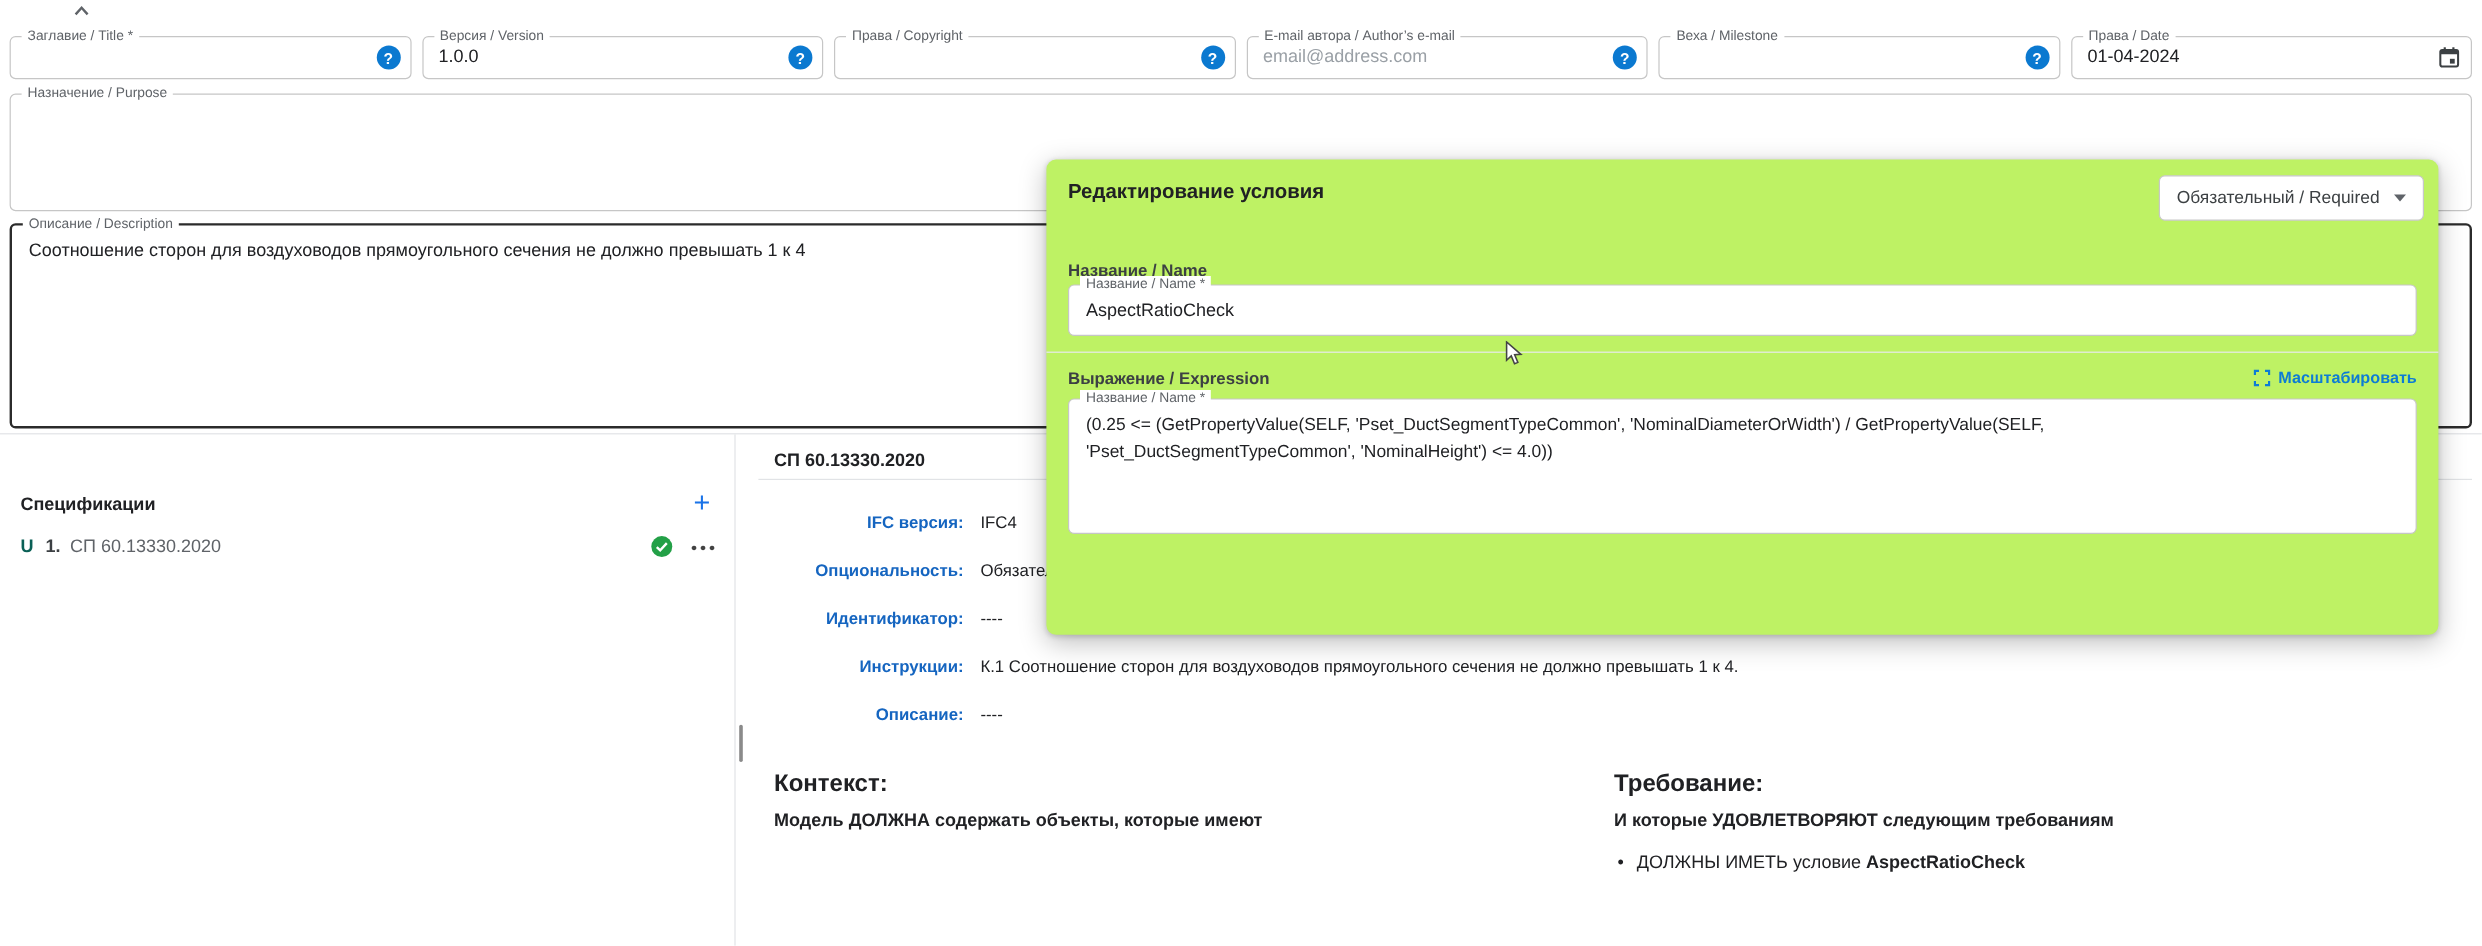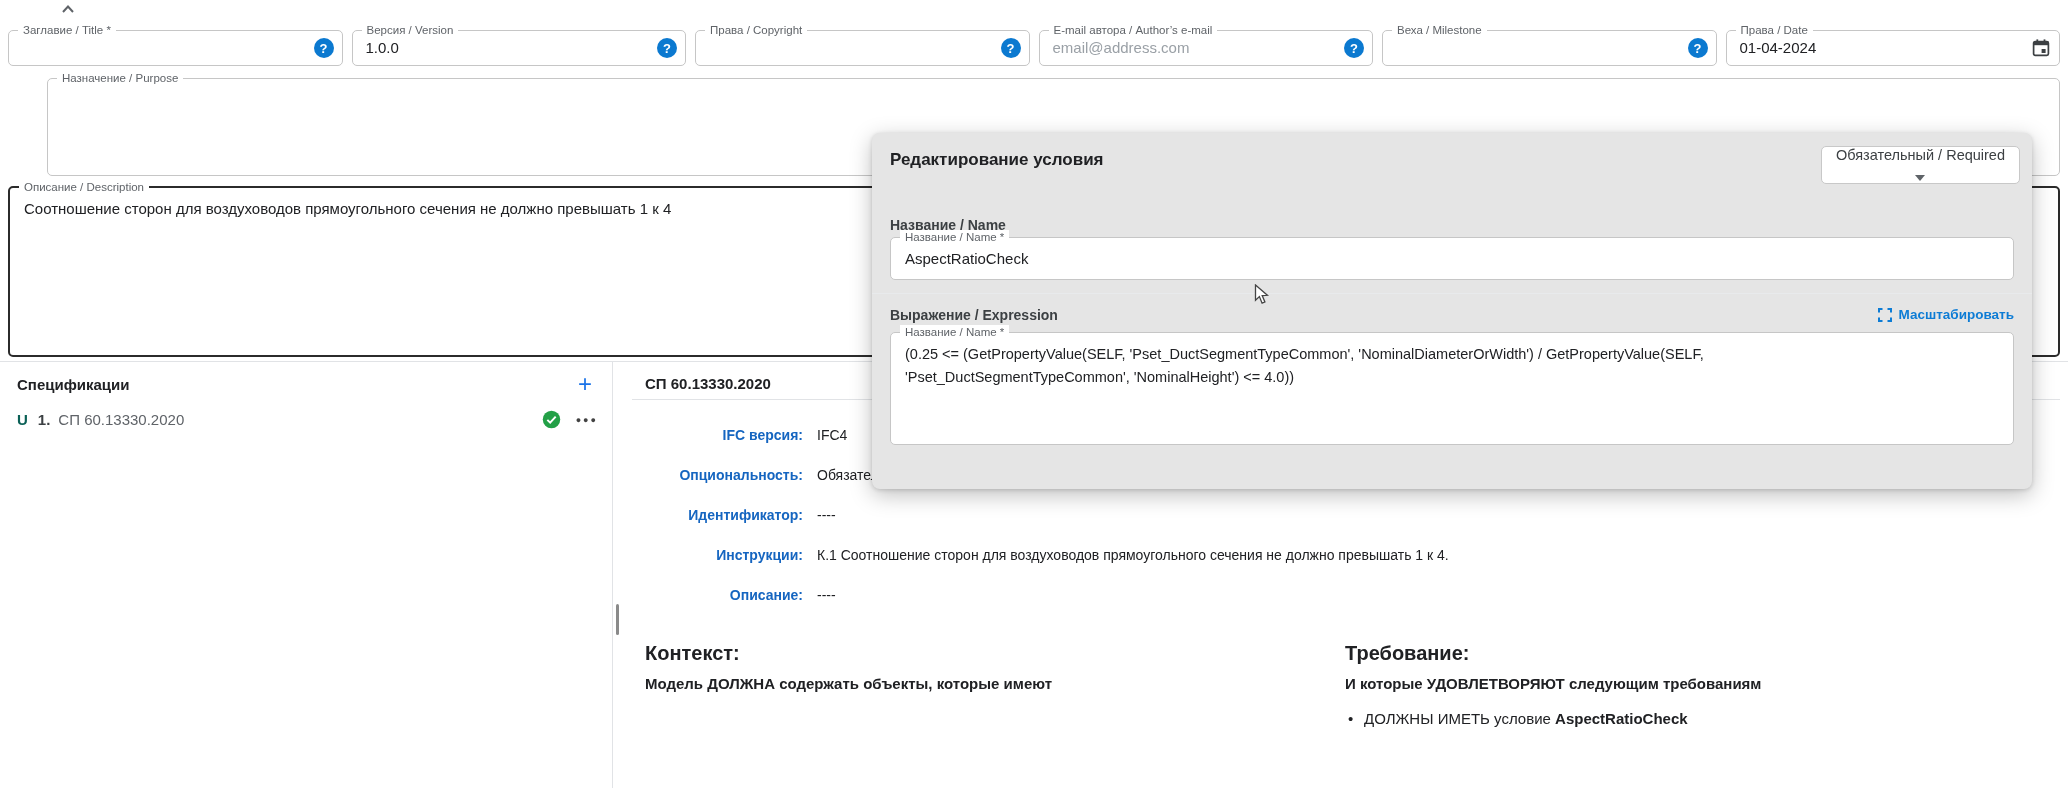--- a/index.html
+++ b/index.html
@@ -17,29 +17,29 @@
   .ofield .flabel{position:absolute; top:-8px; left:9px; background:#fff; padding:0 5px;
     font-size:11.5px; color:var(--muted); white-space:nowrap; line-height:14px;}
   .ofield .fvalue{font-size:15px; color:var(--text); white-space:nowrap; overflow:hidden;}
   .ofield .fvalue.ph{color:#9aa0a6;}
   #fields-row{position:absolute; left:8px; right:8px; top:30px; display:flex; gap:9px;}
   #fields-row .ofield{flex:1; height:36px;}
   #fields-row .fvalue{padding:8px 40px 0 13px;}
   .ficon{position:absolute; right:8px; top:50%; transform:translateY(-50%); width:20px; height:20px;
     display:flex; align-items:center; justify-content:center;}
   .ficon.help{border-radius:50%; background:var(--help-blue); color:#fff; font-size:13px; font-weight:bold;}
-  #purpose-box{position:absolute; left:8px; right:8px; top:78px; height:98px;margin-left:39px;}
+  #purpose-box{position:absolute; left:8px; right:8px; top:78px; height:98px;}
   #desc-box{position:absolute; left:8px; right:8px; top:186px; height:171px; border-width:2px; border-color:var(--focus-border);}
   #desc-box .fvalue, #purpose-box .fvalue{padding:12px 14px; white-space:normal;}
   
   #h-divider{position:absolute; left:0; right:0; top:361px; height:1px; background:var(--divider);}
   #v-divider{position:absolute; left:612px; top:362px; bottom:0; width:1px; background:var(--divider);}
   #scroll-thumb{position:absolute; left:616px; top:604px; width:3px; height:31px; background:#8a8a8a; border-radius:2px;}
   #spec-panel{position:absolute; left:0; top:361px; width:612px; bottom:0; padding:13px 12px 0 17px;}
-  #spec-head{display:flex; align-items:center;}
+  #spec-head{display:flex; align-items:center;margin-top:36px;}
   #spec-head .p-title{font-size:15px; font-weight:bold;}
   #add-spec{margin-left:auto; color:var(--add-blue); font-size:24px; font-weight:400; line-height:20px;
     padding:0 8px; cursor:pointer; background:none; border:none; font-family:inherit;}
   .spec-item{display:flex; align-items:center; margin-top:16px; font-size:15px; padding-right:2px;}
   .spec-item .u{color:var(--status-teal); font-weight:bold; margin-right:10px;}
   .spec-item .num{font-weight:bold; color:#3c4043; margin-right:8px;}
   .spec-item .sname{color:var(--muted); flex:1;}
   .spec-item .dots{margin-left:15px; color:#424242; font-size:9px; letter-spacing:2px; cursor:pointer;}
   #detail-panel{position:absolute; left:632px; right:0; top:361px; bottom:0;}
   #detail-title{position:absolute; left:13px; top:14px; font-size:15px; font-weight:bold;}
@@ -50,26 +50,26 @@
   #detail-rows .dvalue{color:var(--text);}
   #cols{position:absolute; left:13px; top:281px; display:flex;}
   .col{width:600px;}
   .col + .col{margin-left:100px; width:680px;}
   .col h3{font-size:20px; font-weight:bold;}
   .col .subtitle{font-size:15px; font-weight:bold; margin-top:10px;}
   .col ul{margin-top:15px; list-style:none;}
   .col li{position:relative; padding-left:19px; font-size:15px; line-height:23px;}
   .col li::before{content:"•"; position:absolute; left:3px; top:0;}
   
-  #dialog{position:absolute; left:872px; top:133px; width:1160px; height:356px; background:#e5e5e5;
+  #dialog{position:absolute; left:872px; top:133px; width:1160px; height:396px; background:#bef264;
     border-radius:8px; box-shadow:0 6px 22px rgba(0,0,0,.25), 0 1px 4px rgba(0,0,0,.15);text-decoration:underline;}
   #dialog-title{position:absolute; left:18px; top:17px; font-size:17px; font-weight:bold;}
   #required-dd{position:absolute; right:12px; top:13px; height:38px; display:flex; align-items:center; gap:12px;
     border:1px solid #c8c8c8; border-radius:5px; padding:0 14px; background:#fff; cursor:pointer;
-    font-size:14.5px; color:#3c4043; font-family:inherit;flex-direction:column;}
+    font-size:14.5px; color:#3c4043; font-family:inherit;}
   .caret{width:0; height:0; border-left:5px solid transparent; border-right:5px solid transparent;
     border-top:6px solid #5f6368;}
   .dsec-label{position:absolute; left:18px; font-size:14px; font-weight:600; color:#3c4043;}
   #name-field{position:absolute; left:18px; right:18px; top:104px; height:43px;}
   #name-field .fvalue{padding:12px 14px 0 14px;}
   #dlg-divider{position:absolute; left:0; right:0; top:160px; height:1px; background:#e8eaec;}
   #scale-link{position:absolute; right:18px; top:174px; display:flex; align-items:center; gap:7px;
     color:var(--accent-blue); font-size:13.5px; font-weight:bold; cursor:pointer; background:none; border:none; font-family:inherit;}
   #expr-field{position:absolute; left:18px; right:18px; top:199px; height:113px;}
   #expr-field .fvalue{padding:10px 14px; font-size:14.5px; line-height:23px; white-space:normal; max-width:1015px;}

